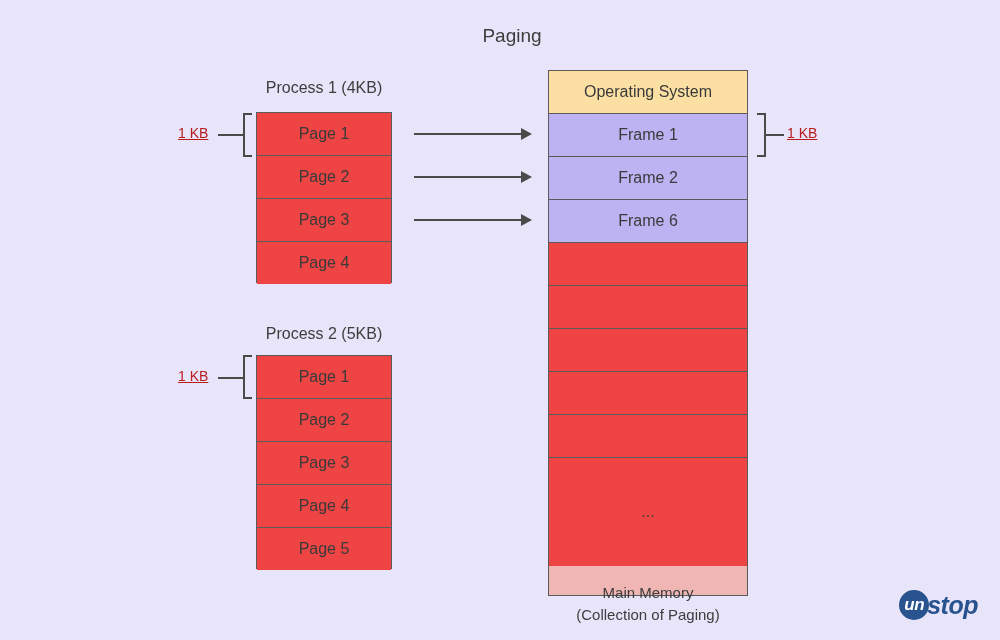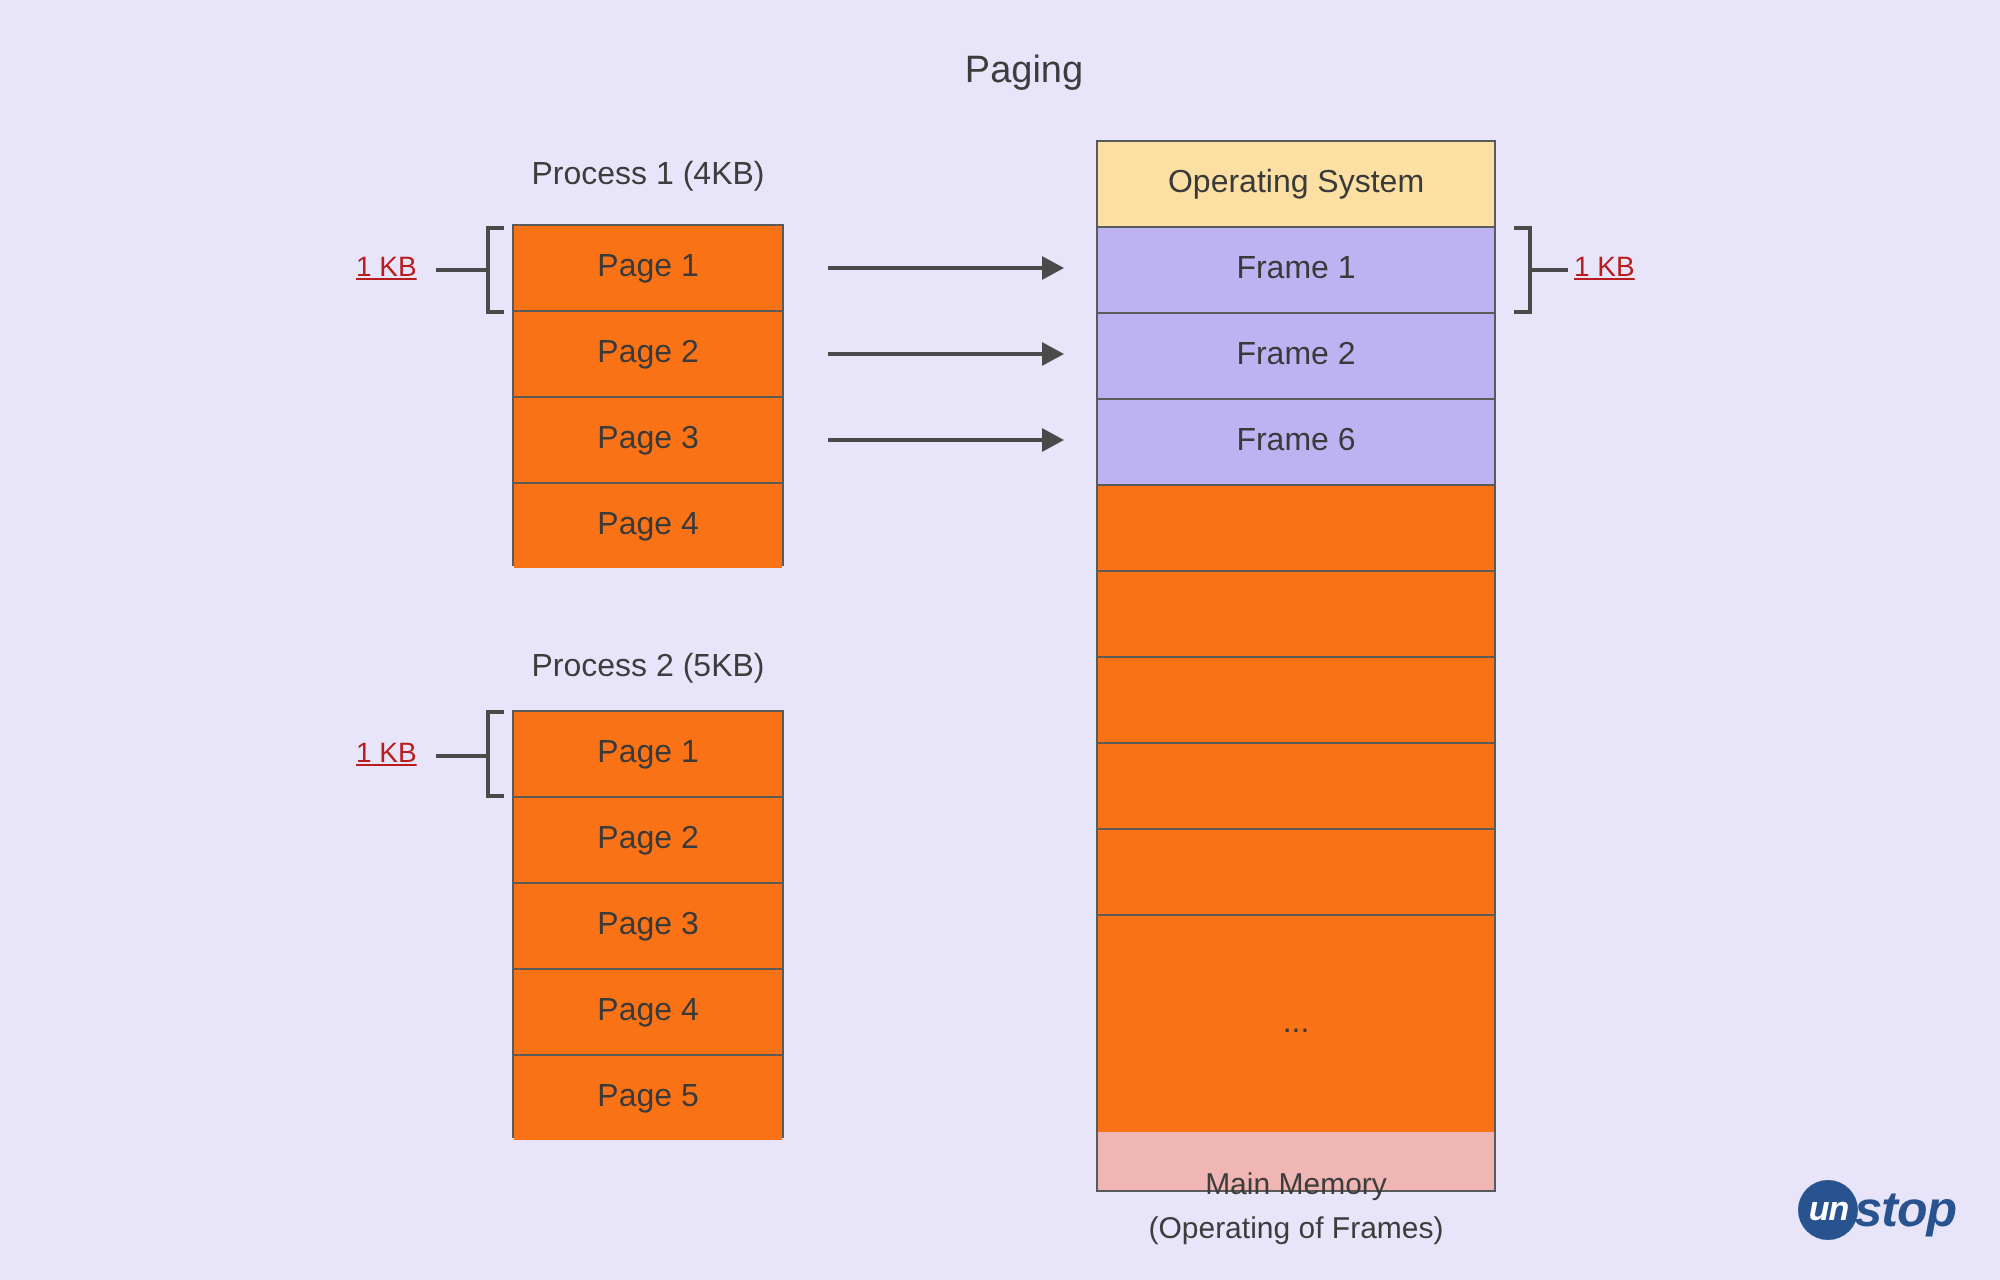--- a/index.html
+++ b/index.html
@@ -42,21 +42,21 @@
     background: #efb6b3;
   }
 
   .cell {
     display: flex;
     align-items: center;
     justify-content: center;
     font-size: 16px;
     color: #3a3a3a;
     border-bottom: 1.5px solid #5a5a5a;
-    background: #f97316;
+    background: #ef4444;
   }
   .cell:last-child { border-bottom: none; }
   .cell.os    { background: #fcdfa3; }
   .cell.frame { background: #bdb3f2; }
   .cell.empty { color: #3a3a3a; }
 
   
   .bracket-left, .bracket-right {
     position: absolute;
     border-top: 2px solid #4a4a4a;
@@ -236,21 +236,21 @@
         <span>...</span>
       </div>
     </div>
 
   <div class="bracket-right" style="left:757px; top:113px; height:44px;"></div>
   <div class="tick" style="left:766px; top:134px; width:18px;"></div>
   <div class="kb-label" style="left:787px; top:125px;">1 KB</div>
 
   <div class="caption" style="left:523px; top:582px; width:250px;">
     <div>Main Memory</div>
-    <div>(Operating of Frames)</div>
+    <div>(Collection of Paging)</div>
   </div>
 
   <div class="logo">
     <div class="logo-circle">un</div>
     <div class="logo-text">stop</div>
   </div>
 
 </div>
 
 </body></html>

